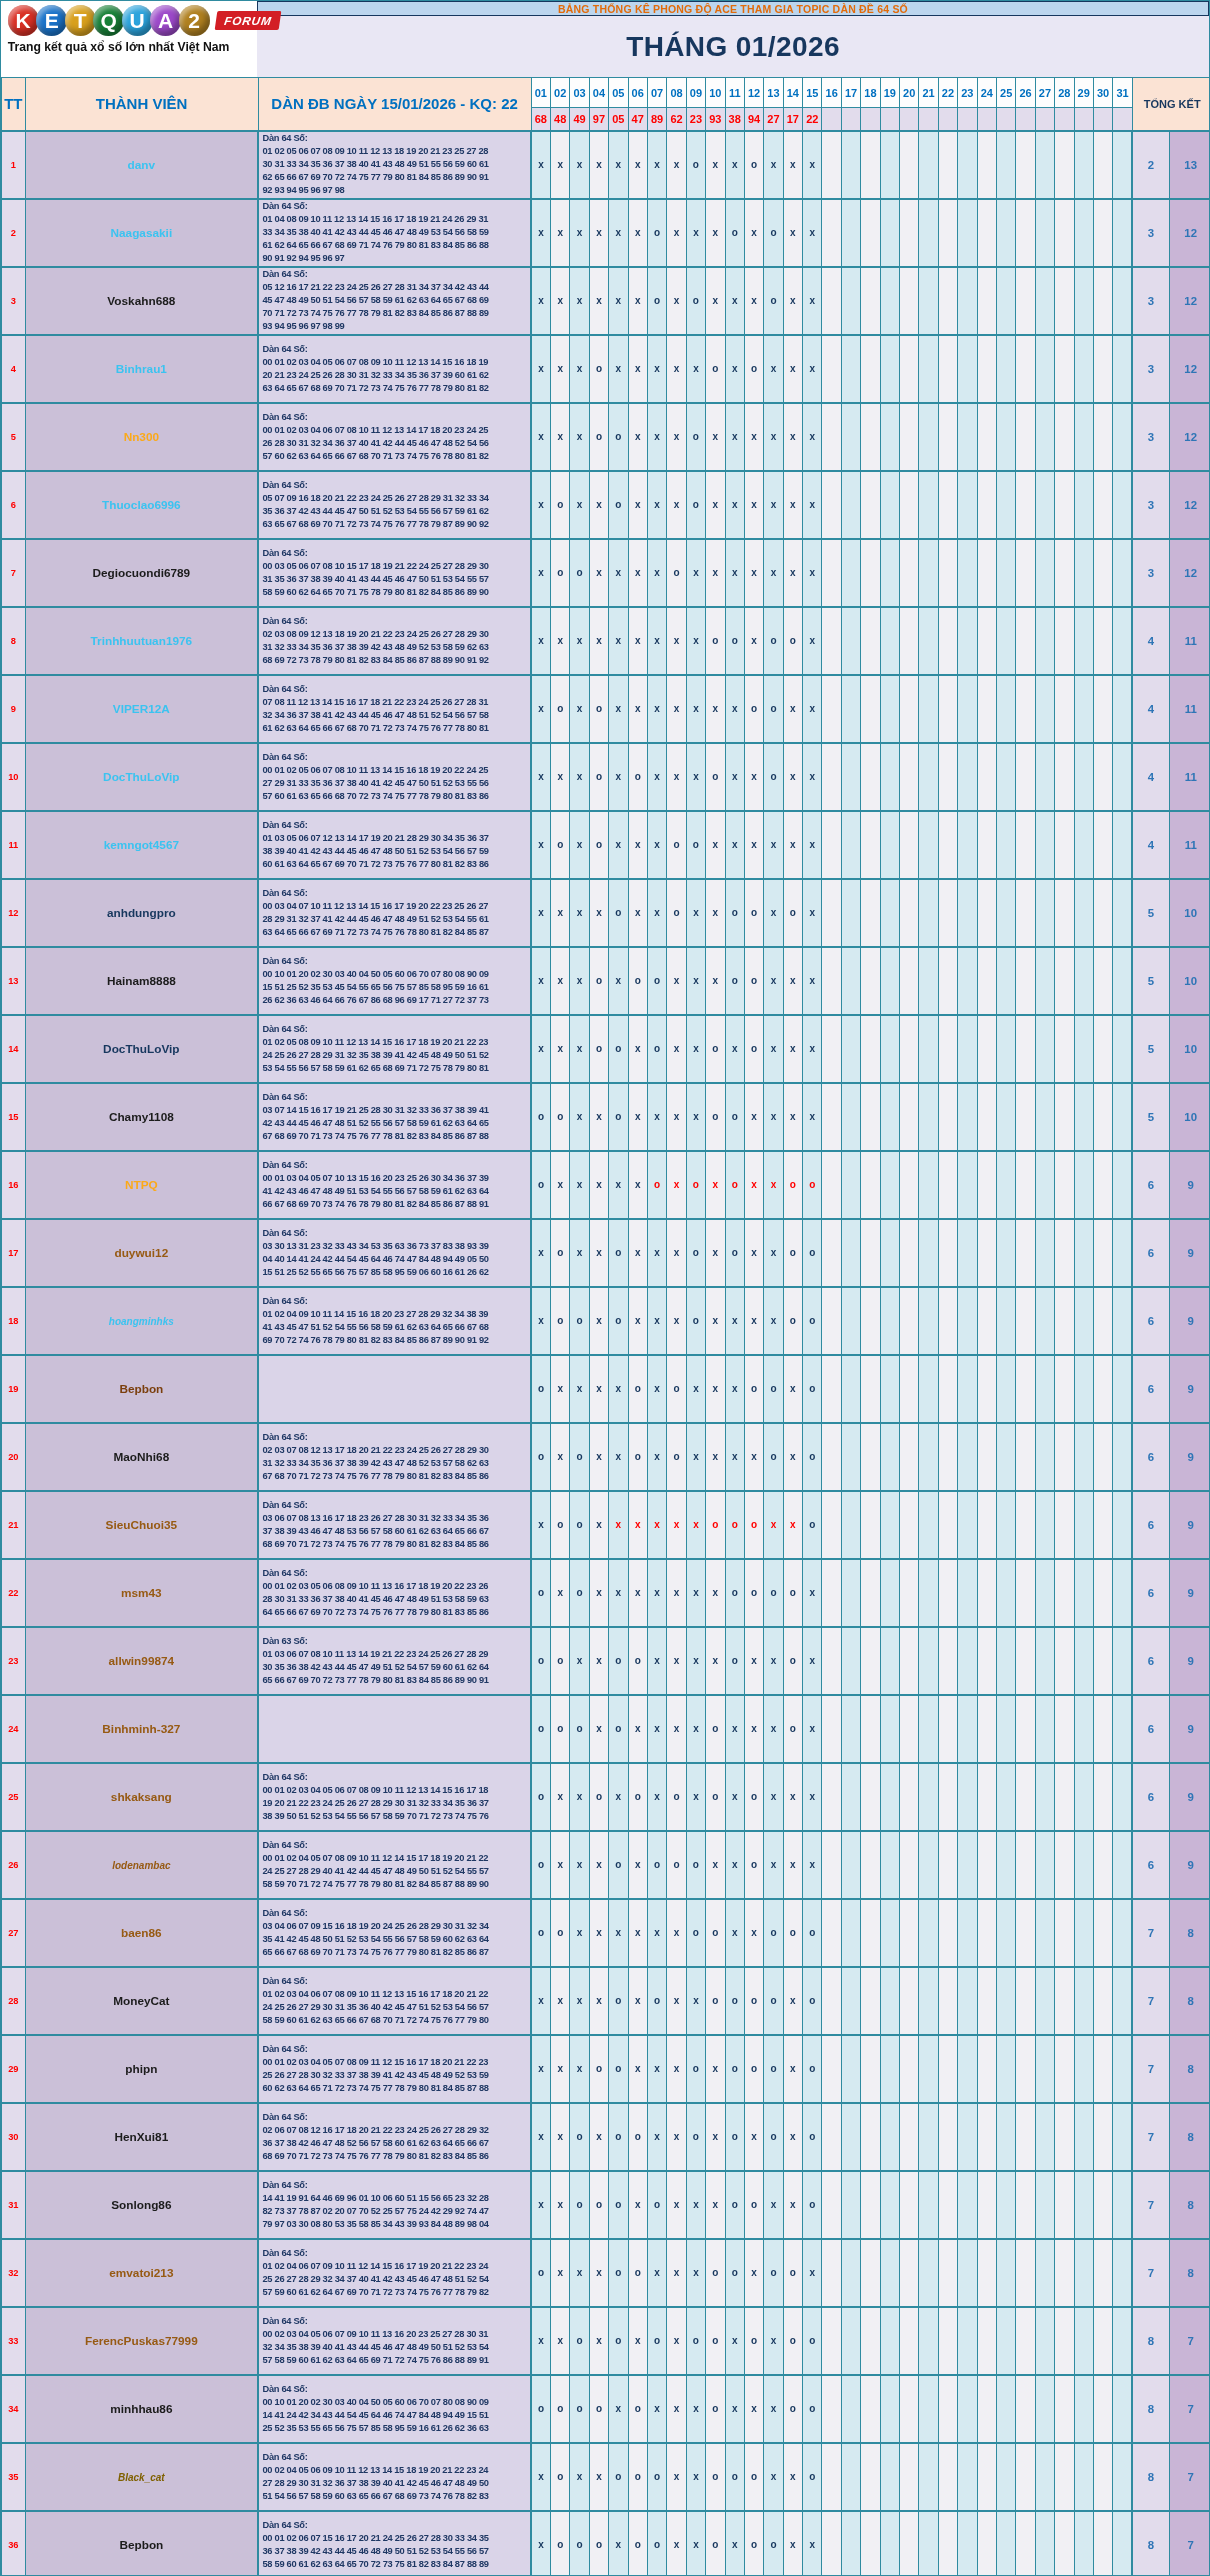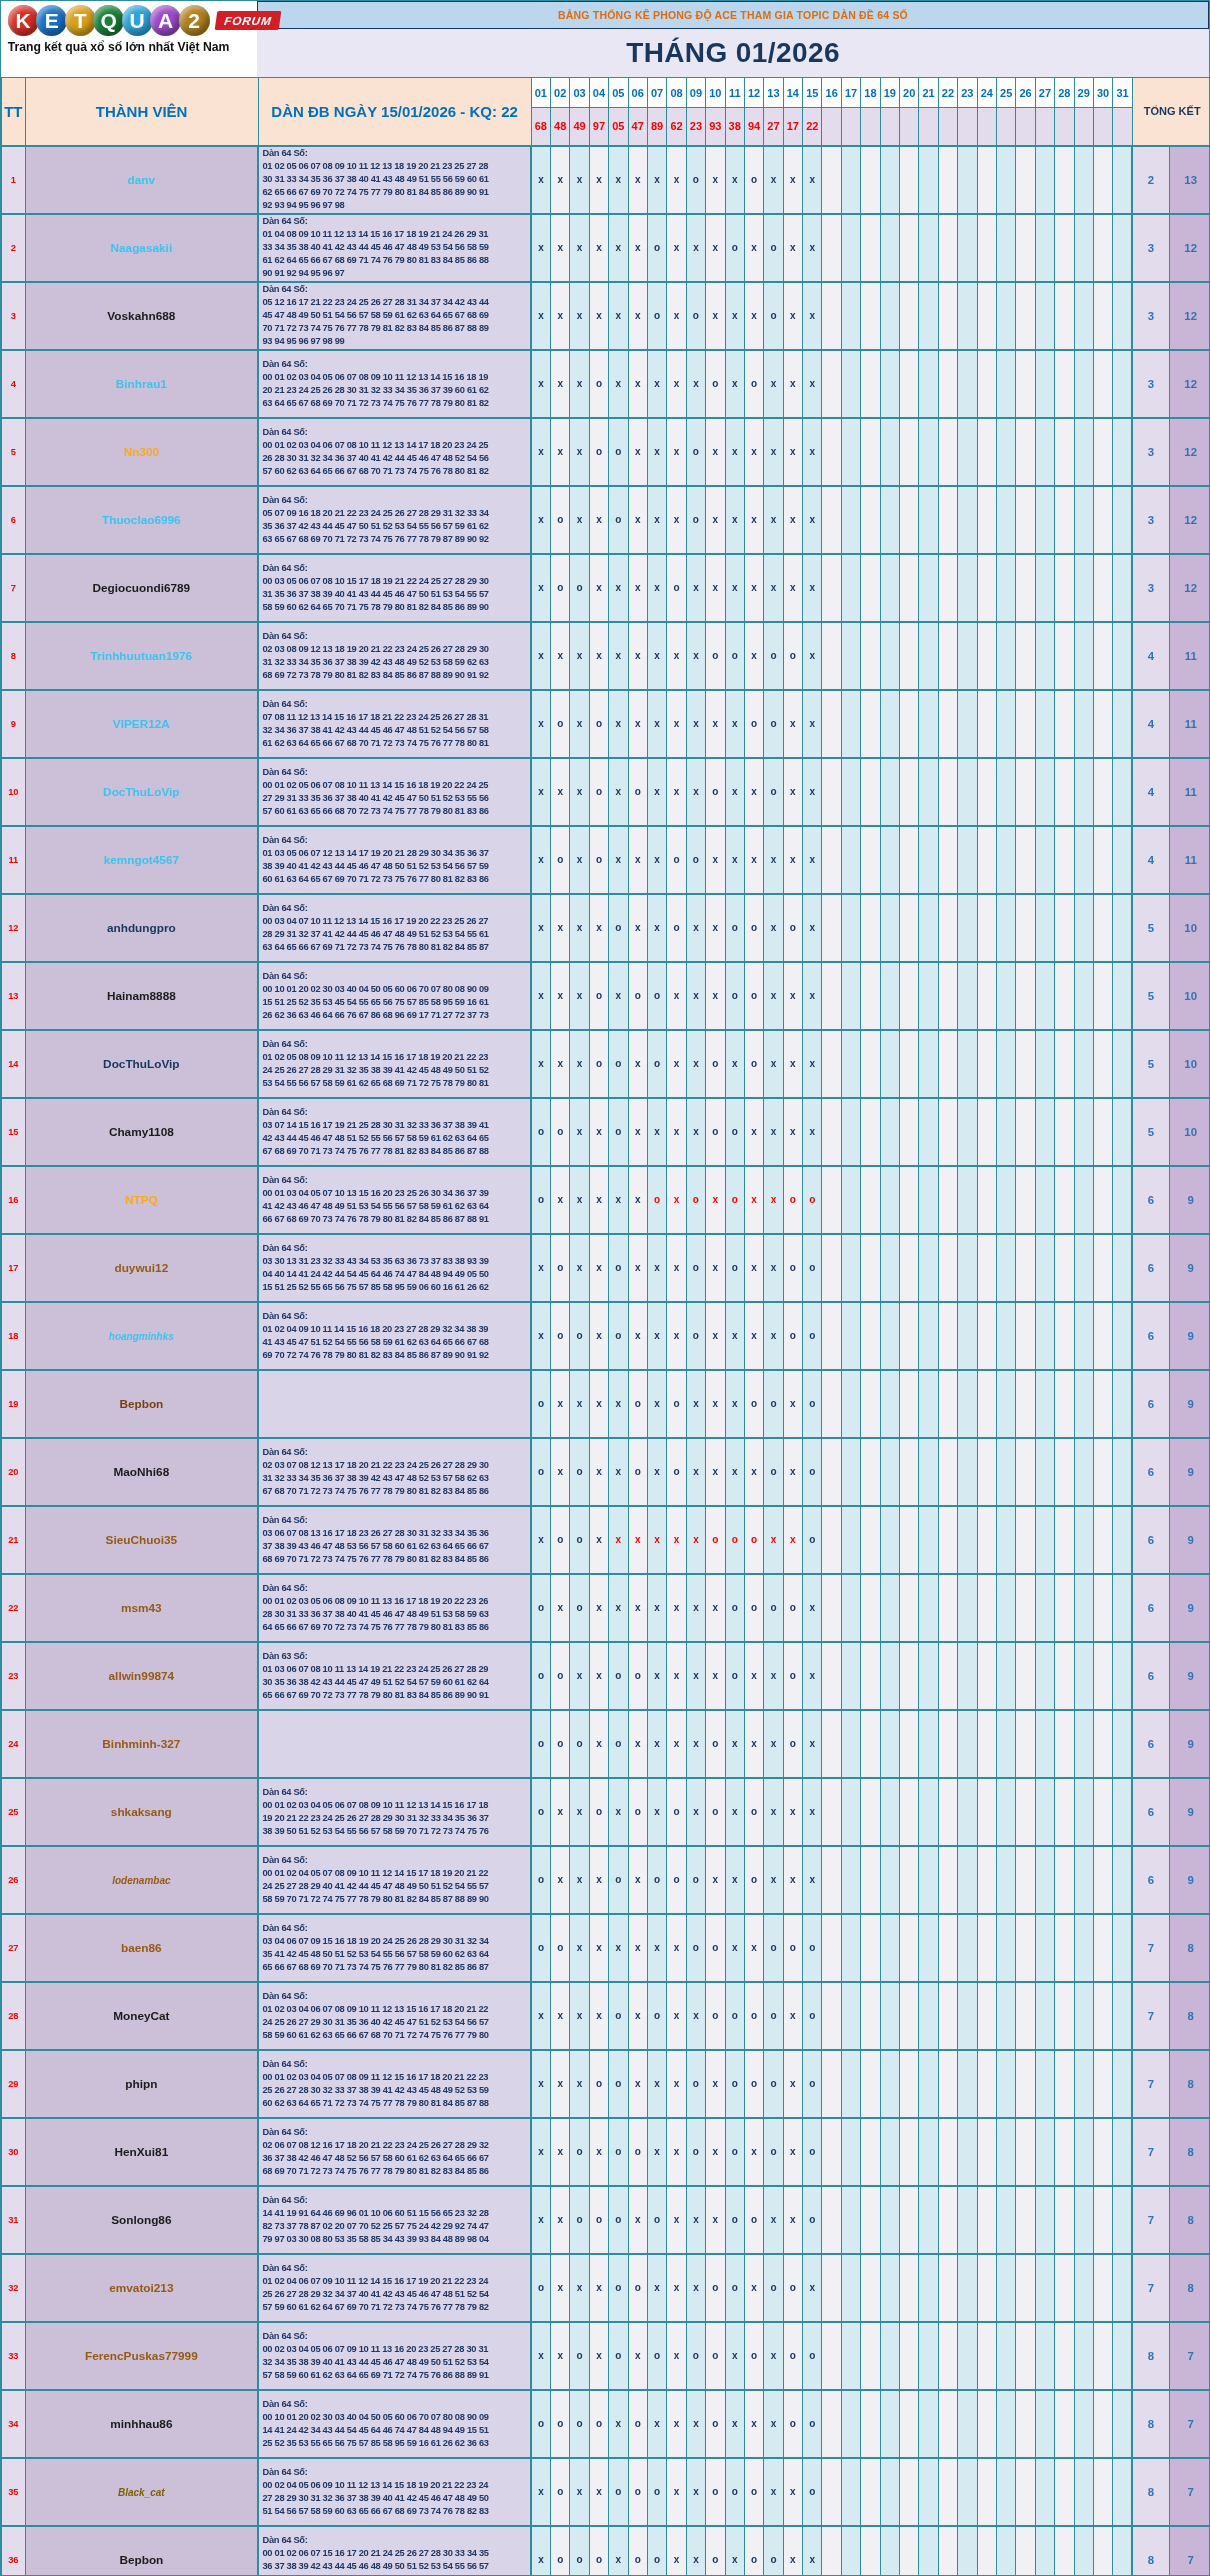--- a/index.html
+++ b/index.html
@@ -11,36 +11,36 @@
   .logo-area{width:256px;box-sizing:border-box;background:#fff;padding:4.2px 3.4px 0 6.7px;position:relative;}
   .logo-row{display:flex;align-items:center;}
   .ball{width:31px;height:31px;border-radius:50%;display:flex;align-items:center;justify-content:center;
         color:#fff;font-weight:bold;font-size:21px;margin-right:-2.5px;
         box-shadow:inset -3.4px -5px 6.7px rgba(0,0,0,.35), inset 2.5px 3.4px 5px rgba(255,255,255,.45);}
   .forum-tag{background:#d31e25;color:#fff;font-style:italic;font-weight:bold;font-size:11.8px;
              padding:2.5px 8.4px;margin-left:8.4px;transform:skewX(-8deg);border-radius:1.7px;letter-spacing:0.8px;}
   .tagline{font-weight:bold;color:#111;font-size:12.2px;margin-top:3.4px;white-space:nowrap;}
 
   .titles{flex:1;display:flex;flex-direction:column;}
-  .title-bar{height:28px;background:#bcd6ee;border:1.7px solid #17375e;border-top-width:0.8px;box-sizing:border-box;
+  .title-bar{height:15px;background:#bcd6ee;border:1.7px solid #17375e;border-top-width:0.8px;box-sizing:border-box;
              display:flex;align-items:center;justify-content:center;
              color:#e26b0a;font-weight:bold;font-size:10.5px;letter-spacing:0.2px;}
   .month-bar{flex:1;background:#e9e7f4;display:flex;align-items:center;justify-content:center;
              color:#17375e;font-weight:bold;font-size:28px;letter-spacing:0.4px;}
 
   
   table{border-collapse:collapse;table-layout:fixed;width:1210px;}
   td,th{padding:0;box-sizing:border-box;border:1.3px solid #2f8ba0;overflow:hidden;}
   tr.body-row{border-top:2.5px solid #2f8ba0;}
   tr.body-row td{height:68px;}
 
   th.peach{background:#fbe3d4;color:#0070c0;font-weight:bold;font-size:15px;}
   th.total-h{background:#fbe3d4;color:#17375e;font-size:11px;}
   th.day-h{background:#fdfdfd;color:#0070c0;font-weight:bold;font-size:11px;height:30px;}
-  td.res{background:#e2dcec;color:#ff0000;font-weight:bold;font-size:11px;text-align:center;height:38px;}
+  td.res{background:#e2dcec;color:#ff0000;font-weight:bold;font-size:11px;text-align:center;height:23px;}
 
   td.tt{background:#e2dcec;color:#ff0000;font-weight:bold;font-size:9.3px;text-align:center;}
   td.member{background:#cbc0d8;text-align:center;}
   td.member span{font-weight:bold;font-size:11.8px;}
   .nm-small{font-size:10px !important;font-style:italic;}
   .c-cyan{color:#3bc3f0;} .c-orange{color:#fba919;} .c-brown{color:#975a13;}
   .c-darkbrown{color:#7b3f0e;} .c-black{color:#1c1c1c;} .c-navy{color:#17375e;} .c-olive{color:#7f6000;}
 
   td.dan{background:#dad4e8;vertical-align:middle;border-left-width:2.5px;border-right-width:2.5px;}
   td.dan .ln{color:#1f3864;font-weight:bold;font-size:9.3px;line-height:13px;

